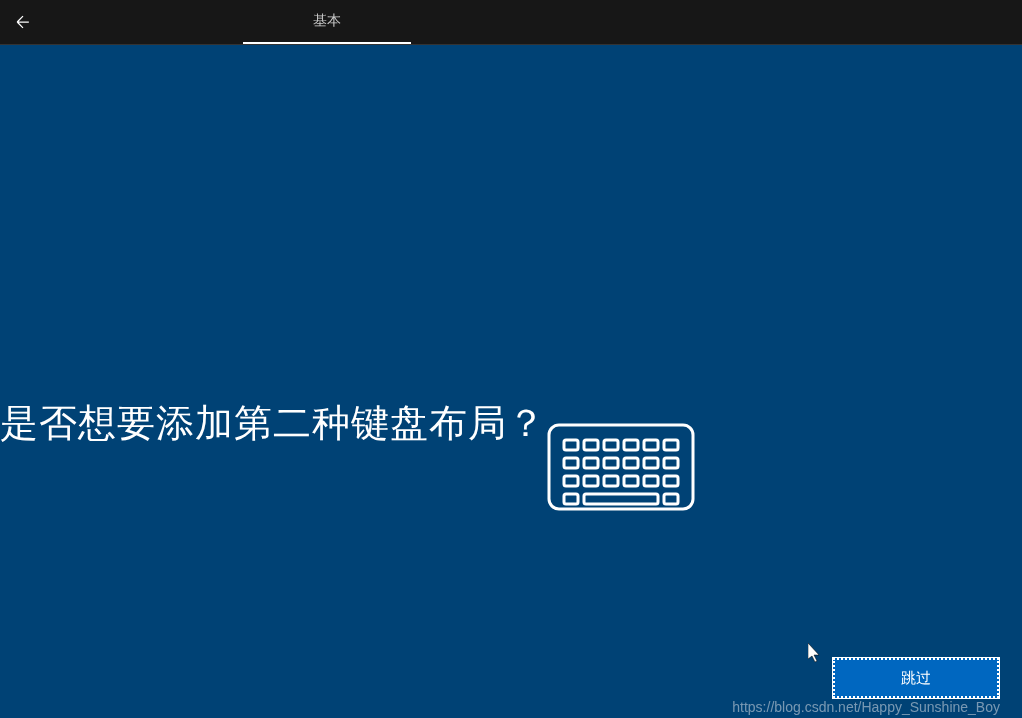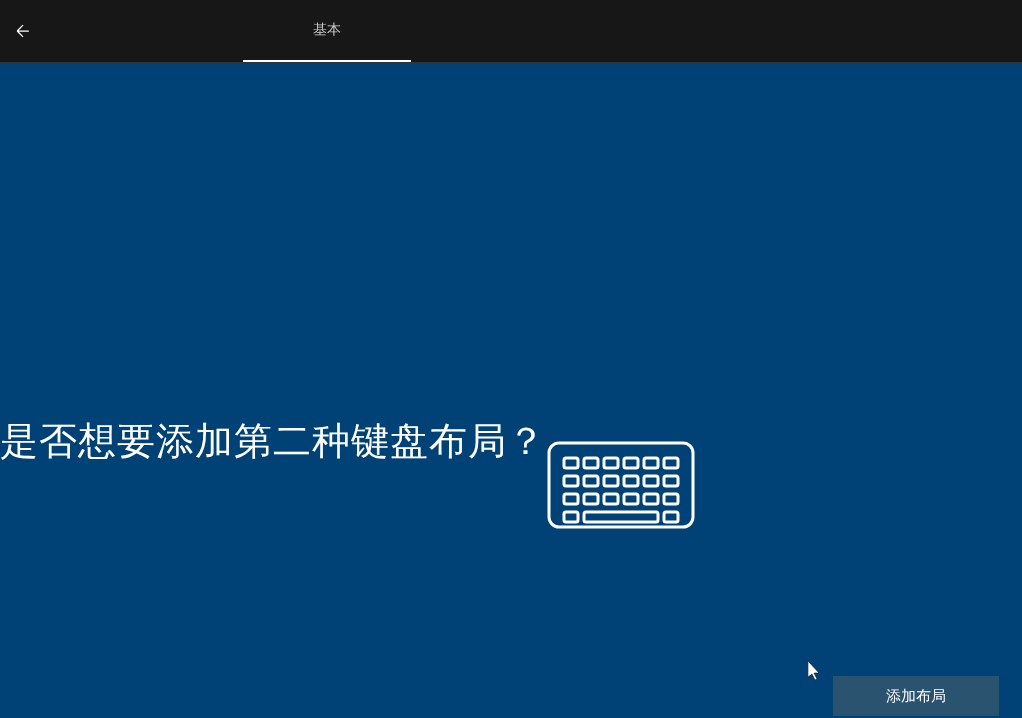--- a/index.html
+++ b/index.html
@@ -10,21 +10,21 @@
     body {
       width: 1022px;
       height: 718px;
       font-family: "Segoe UI", "Microsoft YaHei", sans-serif;
       background: #004275;
       overflow: hidden;
       position: relative;
     }
     .titlebar {
       width: 100%;
-      height: 63px;
+      height: 45px;
       background: #171717;
       display: flex;
       align-items: center;
       position: relative;
       border-bottom: 1px solid #333;
     }
     .back-button {
       width: 46px;
       height: 45px;
       display: flex;
@@ -168,24 +168,25 @@
       <rect x="98" y="54" width="14" height="10" rx="2"></rect>
       <rect x="118" y="54" width="14" height="10" rx="2"></rect>
 
       <rect x="18" y="72" width="14" height="10" rx="2"></rect>
       <rect x="38" y="72" width="74" height="10" rx="2"></rect>
       <rect x="118" y="72" width="14" height="10" rx="2"></rect>
     </svg>
   </div>
 
   <div class="button-row">
-    <button class="btn btn-secondary">
-      <span>添加布局</span>
+    <button class="btn btn-primary">
+      <span>跳过</span>
     </button>
   </div>
 
+  <div class="watermark">https://blog.csdn.net/Happy_Sunshine_Boy</div>
 
   <div class="cursor">
     <svg viewBox="0 0 14 20">
       <path d="M0 0 L0 16 L4 13 L7 19 L9 18 L6 12 L11 12 Z" fill="white" stroke="black" stroke-width="0.5"></path>
     </svg>
   </div>
 </div>
 
 </body></html>

